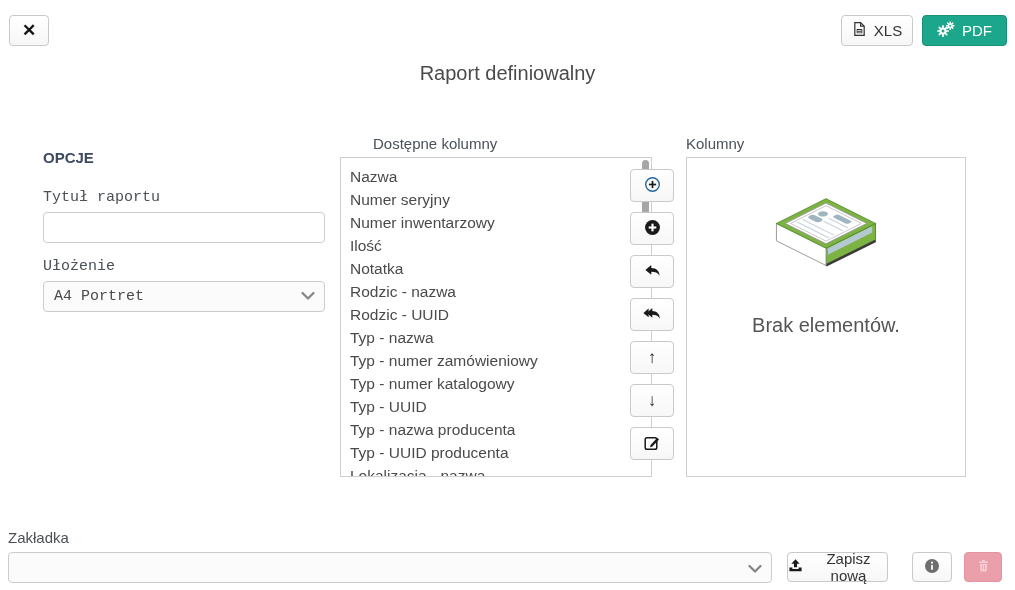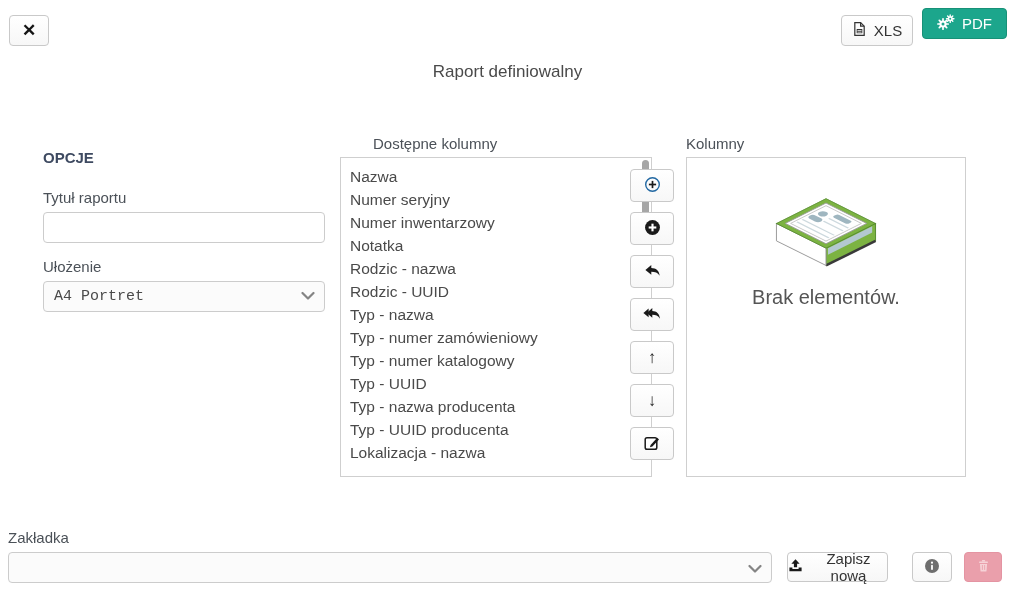--- a/index.html
+++ b/index.html
@@ -8,29 +8,29 @@
   #app { position:relative; width:1015px; height:590px; overflow:hidden; background:#fff; }
 
   .btn { display:inline-flex; align-items:center; justify-content:center; gap:7px;
     background:linear-gradient(#ffffff,#f7f7f7); border:1px solid #c9c9c9; border-radius:4px;
     font-size:15px; color:#333; cursor:pointer; }
 
   #close-btn { position:absolute; left:9px; top:15px; width:40px; height:31px;
     font-weight:900; font-size:17px; color:#141414; }
 
   #xls-btn { position:absolute; left:841px; top:15px; width:72px; height:31px; }
-  #pdf-btn { position:absolute; left:922px; top:8px; width:85px; height:31px;
+  #pdf-btn { position:absolute; left:922px; top:15px; width:85px; height:31px;
     background:#1ca68c; border:1px solid #179177; color:#ffffff; }
 
   #page-title { position:absolute; left:0; top:62px; width:1015px; text-align:center;
-    font-size:17px; color:#4a4a4a; }
+    font-size:20px; color:#4a4a4a; }
 
   
   #opcje-heading { position:absolute; left:43px; top:149px; font-size:15px; font-weight:bold; color:#3e4a61; }
-  .field-label { position:absolute; font-size:15px; color:#4b5158; }
+  .field-label { position:absolute; font-size:15px; color:#4b5158;font-family:Liberation Mono, monospace; }
   #report-title-label { left:43px; top:189px; }
   #report-title-input { position:absolute; left:43px; top:212px; width:282px; height:31px;
     border:1px solid #cccccc; border-radius:4px; background:#fff; padding:0 10px; font-size:15px;
     font-family:inherit; color:#4a4a4a; }
   #layout-label { left:43px; top:258px; }
   .fakeselect { position:absolute; height:31px; border:1px solid #cccccc; border-radius:4px;
     background:#fbfbfb; display:flex; align-items:center; padding:0 28px 0 10px;
     font-size:15px; color:#4a4a4a; cursor:pointer; }
   .fakeselect .chev { position:absolute; right:9px; top:50%; transform:translateY(-50%); }
   #layout-select { left:43px; top:281px; width:282px;font-family:Liberation Mono, monospace; }
@@ -45,21 +45,21 @@
     background:#a6a6a6; border-radius:4px; }
 
   
   .action-btn { position:absolute; left:630px; width:44px; height:33px; }
 
   
   #columns-label { position:absolute; left:686px; top:135px; font-size:15px; color:#4b5158;text-align:center; }
   #columns-panel { position:absolute; left:686px; top:157px; width:280px; height:320px;
     border:1px solid #cfcfcf; background:#fff; display:flex; flex-direction:column; align-items:center; }
   #empty-illustration { margin-top:32px; }
-  #empty-text { margin-top:4px; font-size:20px; color:#555555; }
+  #empty-text { margin-top:32px; font-size:20px; color:#555555; }
 
   
   #bookmark-label { position:absolute; left:8px; top:529px; font-size:15px; color:#4b5158; }
   #bookmark-select { left:8px; top:552px; width:764px; }
   #save-btn { position:absolute; left:787px; top:552px; width:101px; height:30px; font-size:15px; }
   #info-btn { position:absolute; left:912px; top:552px; width:40px; height:30px; }
   #trash-btn { position:absolute; left:964px; top:552px; width:38px; height:30px;
     background:#ea9fab; border:1px solid #e494a2; }
 
   .glyph { font-weight:bold; font-size:17px; color:#222; line-height:1; }
@@ -124,20 +124,21 @@
         </svg>
     </span>
   </div>
 
   <div id="available-label">Dostępne kolumny</div>
   <div id="available-list">
     <div>
         <div class="list-item">Nazwa</div>
         <div class="list-item">Numer seryjny</div>
         <div class="list-item">Numer inwentarzowy</div>
+        <div class="list-item">Ilość</div>
         <div class="list-item">Notatka</div>
         <div class="list-item">Rodzic - nazwa</div>
         <div class="list-item">Rodzic - UUID</div>
         <div class="list-item">Typ - nazwa</div>
         <div class="list-item">Typ - numer zamówieniowy</div>
         <div class="list-item">Typ - numer katalogowy</div>
         <div class="list-item">Typ - UUID</div>
         <div class="list-item">Typ - nazwa producenta</div>
         <div class="list-item">Typ - UUID producenta</div>
         <div class="list-item">Lokalizacja - nazwa</div>

